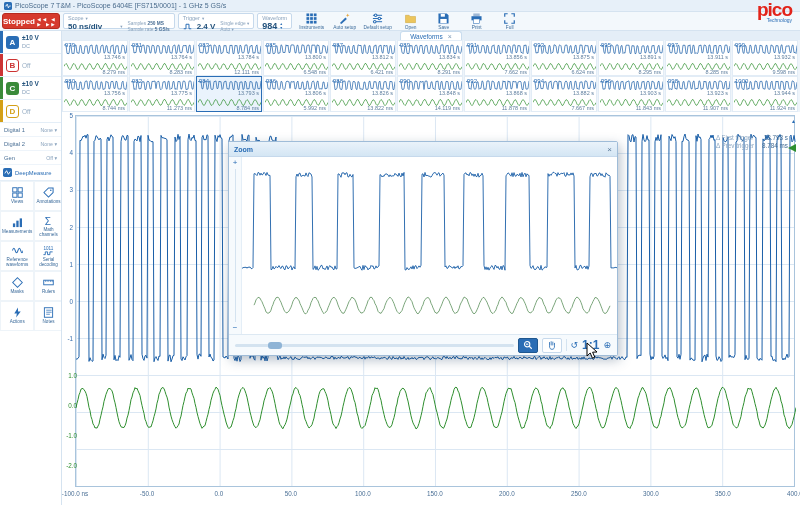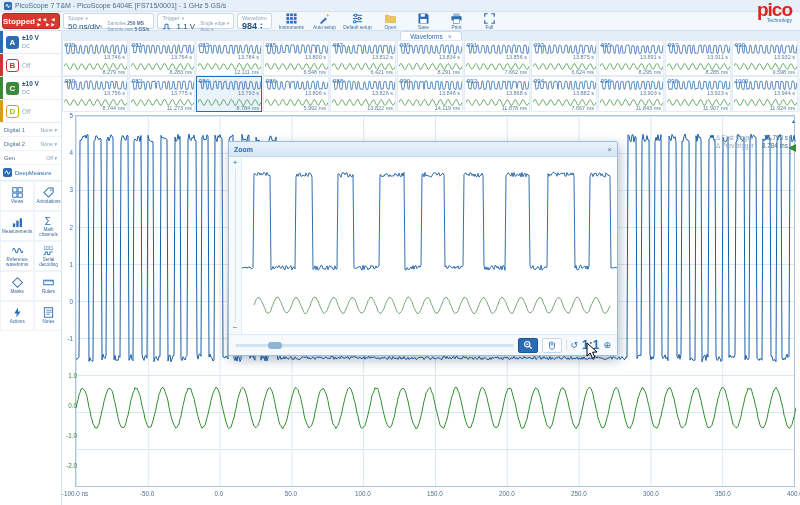--- a/index.html
+++ b/index.html
@@ -13,21 +13,21 @@
 .picologo{position:absolute;top:0;right:8px;text-align:right;z-index:20;line-height:1}
 .picored{color:#e2231a;font-weight:bold;font-size:19px;letter-spacing:-1px}
 .picosub{color:#2a6db5;font-size:5px;margin-top:-1px}
 
 .toolbar{height:19px;background:#f3f8fc;border-bottom:1px solid #d5e3f0;display:flex;align-items:stretch;gap:3px;padding:1px 2px}
 .stopbtn{width:58px;background:#d63a2e;border:1px solid #b52a20;border-radius:3px;color:#fff;display:flex;flex-direction:row;align-items:center;justify-content:center;font-size:8px;font-weight:bold;cursor:pointer}
 .stopicons{font-size:4.5px;letter-spacing:2px;font-weight:normal;margin-top:1px}
 .panel{background:#fff;border:1px solid #c6d9ec;border-radius:2px;padding:1px 4px;display:flex;flex-direction:column}
 .phead{display:flex;gap:2px;align-items:center;font-size:5.5px;color:#8aa3bd}
 .pbody{display:flex;gap:5px;align-items:center;flex:1}
-.pbig{font-size:8px;color:#23527c;font-weight:normal;display:flex;align-items:center;gap:0;white-space:nowrap}
+.pbig{font-size:8px;color:#23527c;font-weight:bold;display:flex;align-items:center;gap:18px;white-space:nowrap}
 .pmini{display:flex;flex-direction:column;font-size:4.8px;line-height:1.25;color:#8aa3bd;white-space:nowrap}
 .pmini b{color:#4a6f95}
 .chev{font-size:4.5px;color:#8aa3bd}
 .trigicon svg{width:9px;height:9px;display:block}
 .wfbody{display:flex;align-items:center;gap:3px}
 .wfnum{font-size:9px;font-weight:bold;color:#23527c}
 .stepper{display:flex;flex-direction:column;font-size:4px;color:#2a6db5;line-height:1}
 .wftotal{font-size:4.8px;color:#8aa3bd;text-align:center}
 #tbtns{display:flex}
 .tbtn{width:33px;background:none;border:none;display:flex;flex-direction:column;align-items:center;justify-content:center;gap:1px;cursor:pointer}
@@ -149,21 +149,21 @@
       <div class="phead">
           <span>Trigger</span>
           <span class="chev">▾</span>
         </div>
       <div class="pbody">
         <span class="trigicon">
             <svg viewBox="0 0 12 12">
               <path d="M1 9h3V3h4v6h3" stroke="#2a6db5" fill="none" stroke-width="1.3"></path>
             </svg>
           </span>
-        <span class="pbig">1.1 V</span>
+        <span class="pbig">2.4 V</span>
         <span class="pmini">
           <span><span>Single edge</span> <span class="chev">▾</span></span>
           <span><span>Auto</span> <span class="chev">▾</span></span>
         </span>
       </div>
     </div>
 
     <div class="panel">
       <div class="phead">
           <span>Waveform</span>

